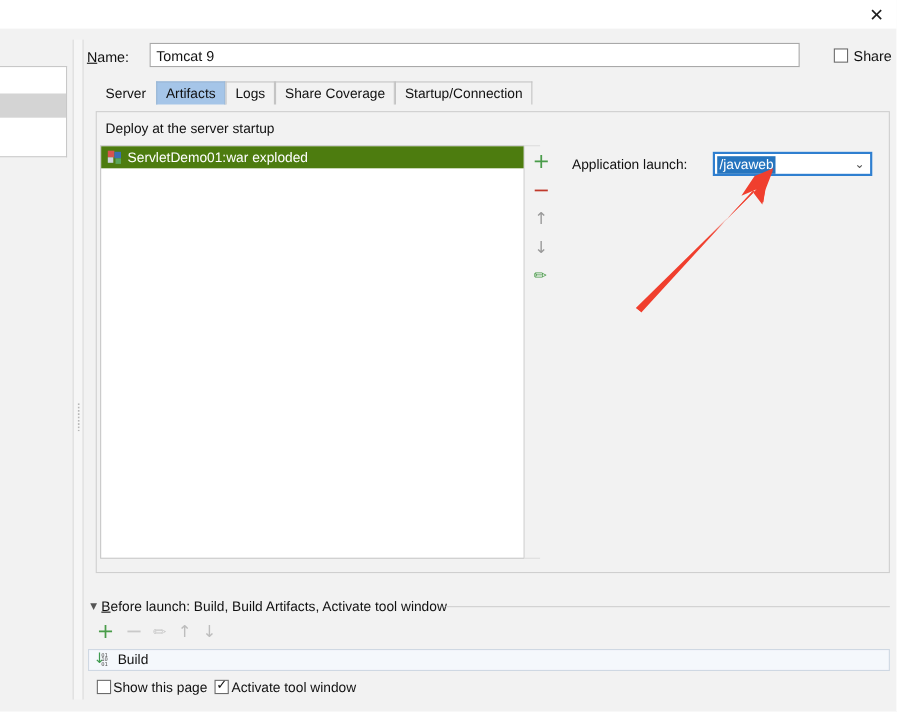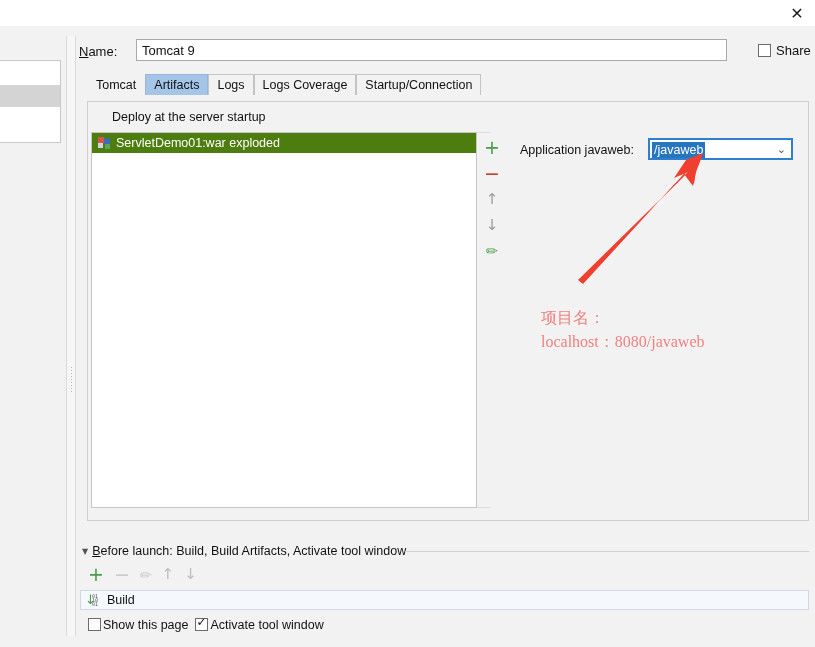--- a/index.html
+++ b/index.html
@@ -79,21 +79,21 @@
     background: #a5c5e8; border-color: #9ab6d4; color: #111;
   }
   .tab.boxed { border-color: #c4c4c4; background: #f2f2f2; }
 
   
   .group {
     position: absolute; left: 87px; top: 101px; width: 722px; height: 420px;
     border: 1px solid #cfcfcf; background: #f2f2f2;
   }
   .group-title {
-    position: absolute; left: 108px; top: 110px; background: #f2f2f2;
+    position: absolute; left: 92px; top: 110px; background: #f2f2f2;
     padding: 0 4px; font-size: 12.5px; color: #111;
   }
 
   
   .list-box {
     position: absolute; left: 91px; top: 132px; width: 386px; height: 376px;
     background: #ffffff; border: 1px solid #c6c6c6;
   }
   .list-row-sel {
     position: absolute; left: 0; top: 0; width: 100%; height: 20px;
@@ -199,24 +199,24 @@
   </div>
 
   <div class="name-label"><u>N</u><span>ame:</span></div>
   <input class="name-input" value="Tomcat 9" style="">
   <div class="share-wrap">
     <span class="cbox"></span>
     <span>Share</span>
   </div>
 
   <div class="tabs">
-    <div class="tab">Tomcat</div>
+    <div class="tab">Server</div>
     <div class="tab sel">Artifacts</div>
     <div class="tab boxed">Logs</div>
-    <div class="tab boxed">Logs Coverage</div>
+    <div class="tab boxed">Share Coverage</div>
     <div class="tab boxed">Startup/Connection</div>
   </div>
 
   <div class="group"></div>
   <div class="group-title">Deploy at the server startup</div>
 
   <div class="list-box">
     <div class="list-row-sel">
       <span class="artifact-icon">
         <i class="ai-r"></i>
@@ -240,33 +240,31 @@
         <span class="ic-up">↑</span>
       </div>
     <div class="vtool-btn">
         <span class="ic-dn">↓</span>
       </div>
     <div class="vtool-btn">
         <span class="ic-pencil">✎</span>
       </div>
   </div>
 
-  <div class="appctx-label">Application javaweb:</div>
+  <div class="appctx-label">Application launch:</div>
   <div class="appctx-combo">
     <span class="appctx-value">/javaweb</span>
     <span class="appctx-arrow">⌄</span>
   </div>
 
   <svg class="arrow-svg" viewBox="0 0 160 135">
     <path d="M8 130 L118 22 L104 28 L116 10 L133 3 L126 19 L124 34 L115 23 L12 133 Z" fill="#f03f2e"></path>
     <path d="M10 131 L120 20 L133 4 L126 22 L123 36 L114 24 L13 134 Z" fill="#f03f2e"></path>
   </svg>
 
-  <div class="anno-text"><span>项目名：</span>
-<span>localhost：8080/javaweb</span></div>
 
   <div class="bl-header">
     <span class="bl-tri">▼</span>
     <span class="bl-title"><u>B</u><span>efore launch: Build, Build Artifacts, Activate tool window</span></span>
   </div>
   <div class="bl-line"></div>
 
   <div class="htool">
     <span class="h-plus">+</span>
     <span class="h-minus">−</span>

